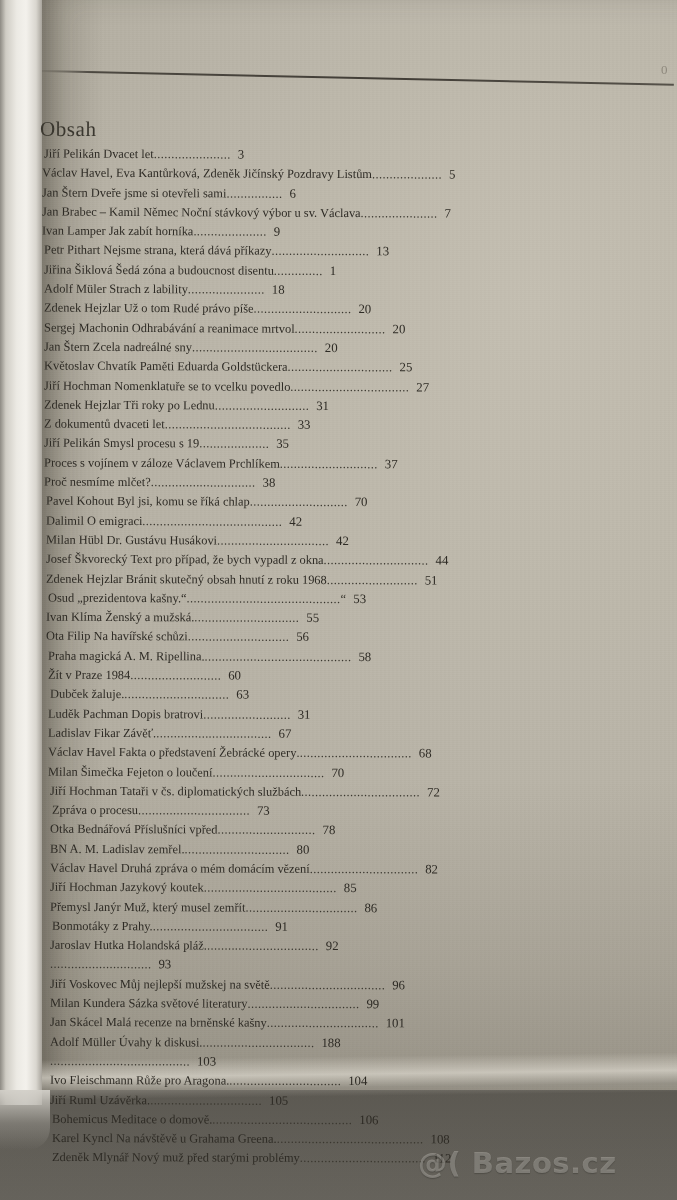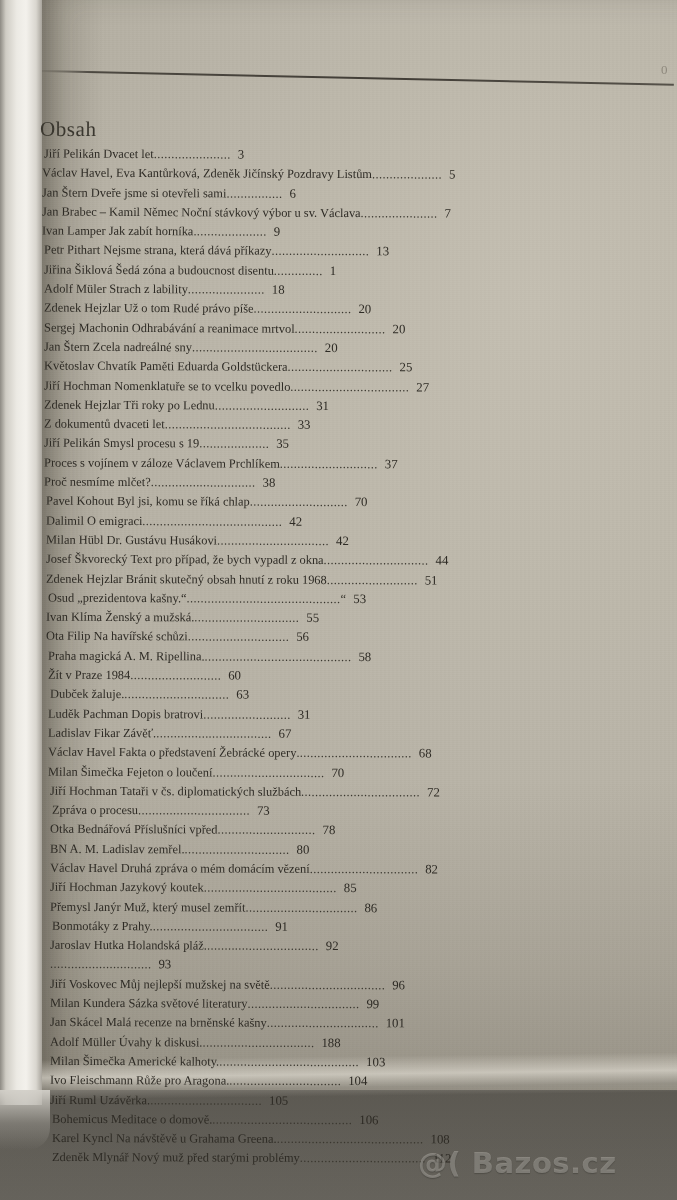--- a/index.html
+++ b/index.html
@@ -371,21 +371,20 @@
         <span class="toc-title">Jan Skácel  Malá recenze na brněnské kašny</span>
         <span class="toc-leader">................................</span>
         <span class="toc-page">101</span>
       </div>
       <div class="toc-row" style="padding-left: 50px; transform: rotate(0.231deg);">
         <span class="toc-title">Adolf Müller  Úvahy k diskusi.</span>
         <span class="toc-leader">................................</span>
         <span class="toc-page">188</span>
       </div>
       <div class="toc-row" style="padding-left: 50px; transform: rotate(0.2295deg);">
-        <span class="toc-title">Milan Šimečka  Americké kalhoty.</span>
         <span class="toc-leader">........................................</span>
         <span class="toc-page">103</span>
       </div>
       <div class="toc-row" style="padding-left: 50px; transform: rotate(0.228deg);">
         <span class="toc-title">Ivo Fleischmann  Růže pro Aragona.</span>
         <span class="toc-leader">................................</span>
         <span class="toc-page">104</span>
       </div>
       <div class="toc-row" style="padding-left: 50px; transform: rotate(0.2265deg);">
         <span class="toc-title">Jiří Ruml  Uzávěrka.</span>

